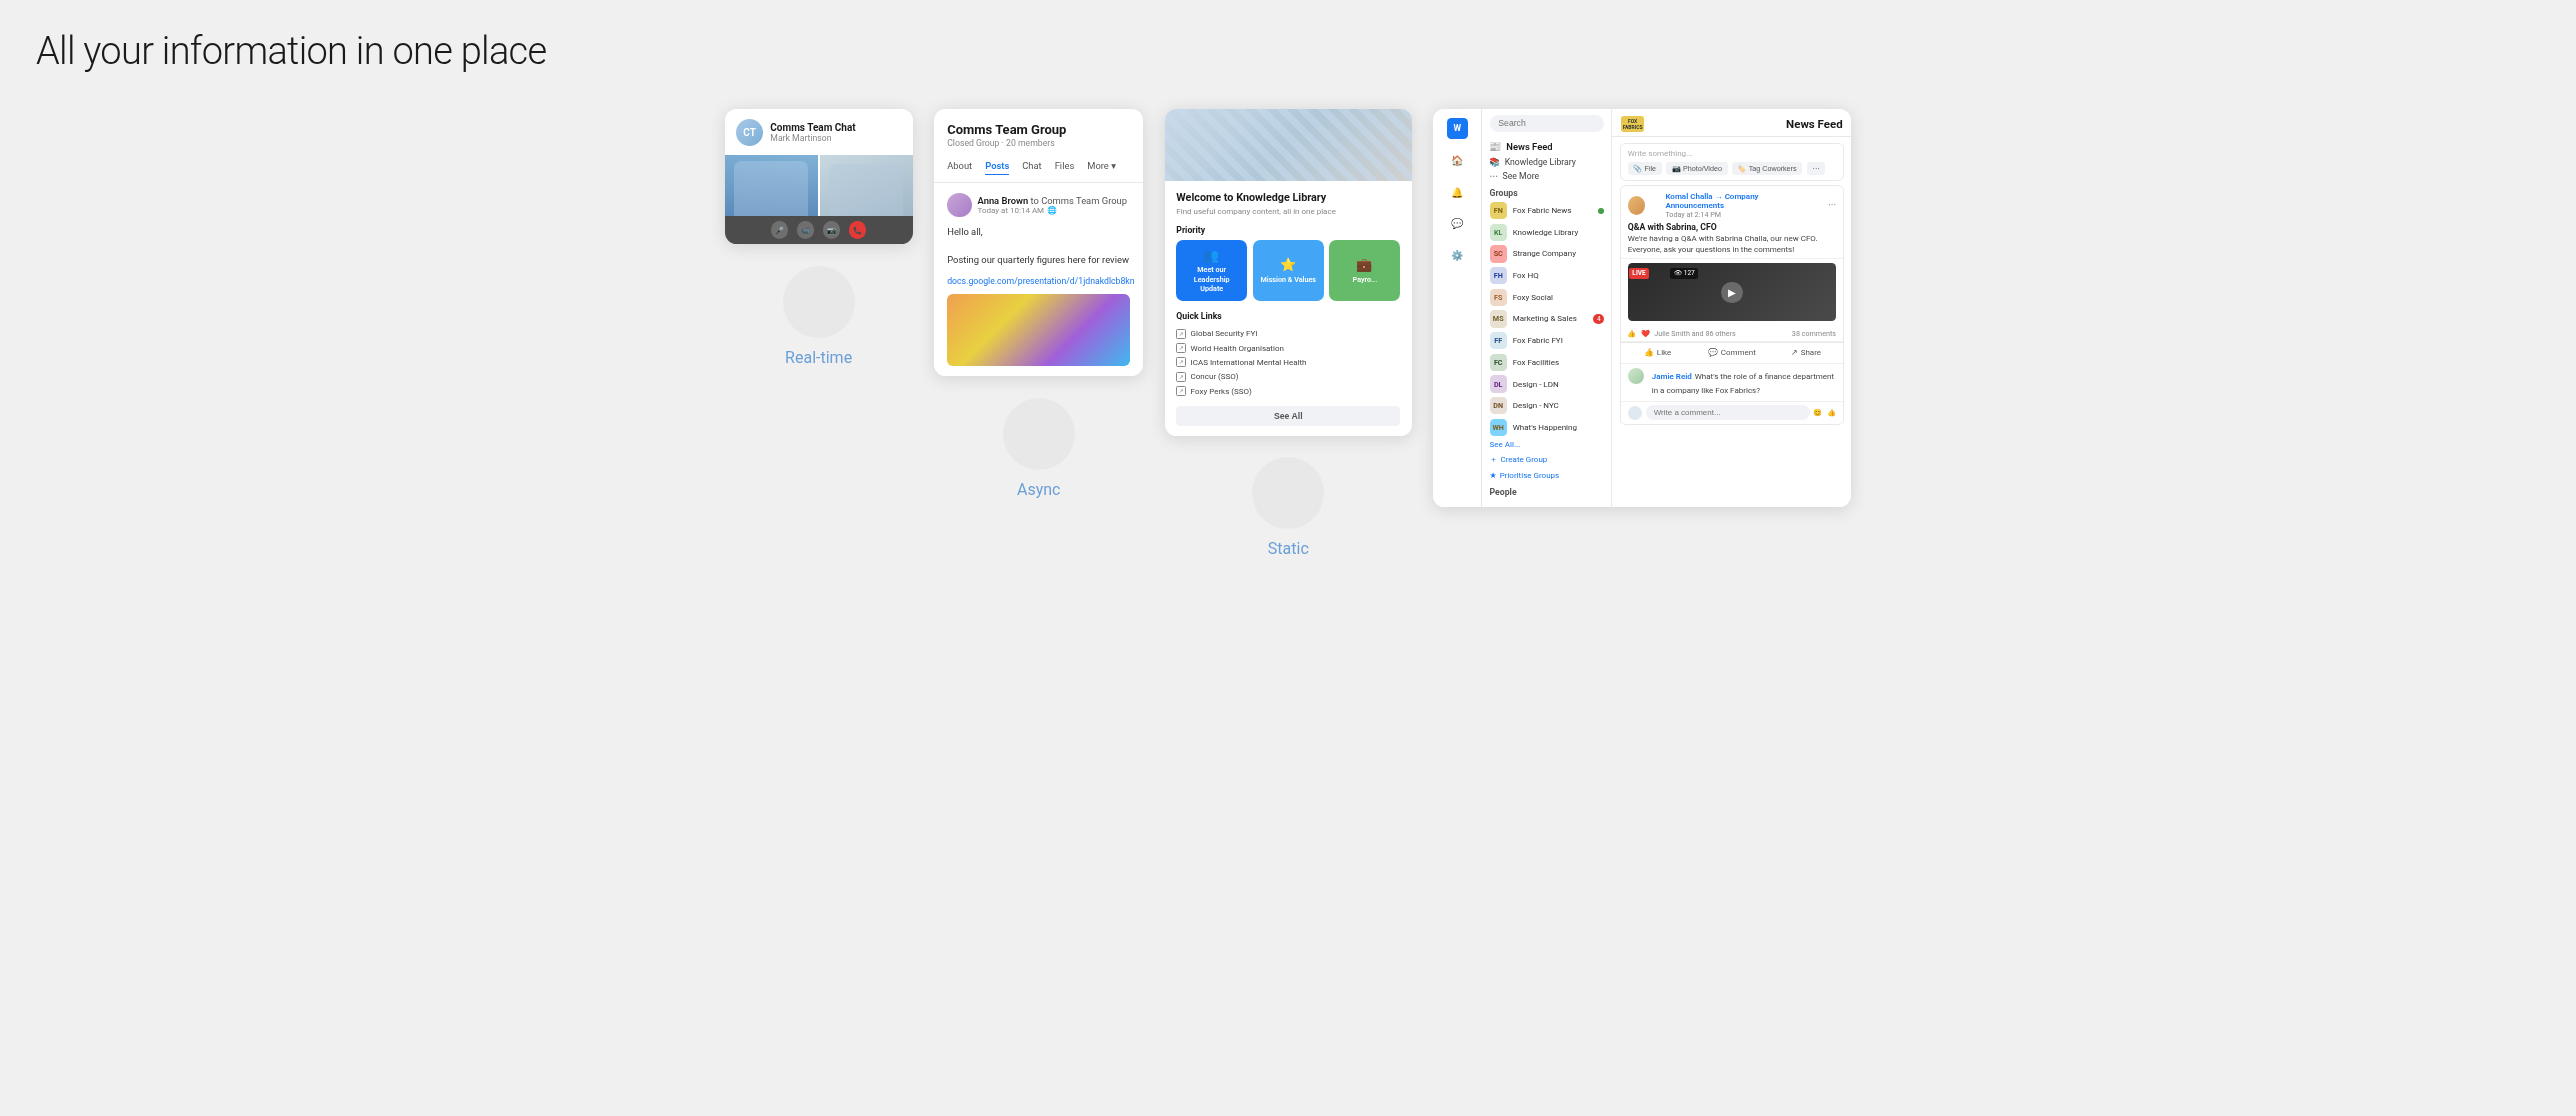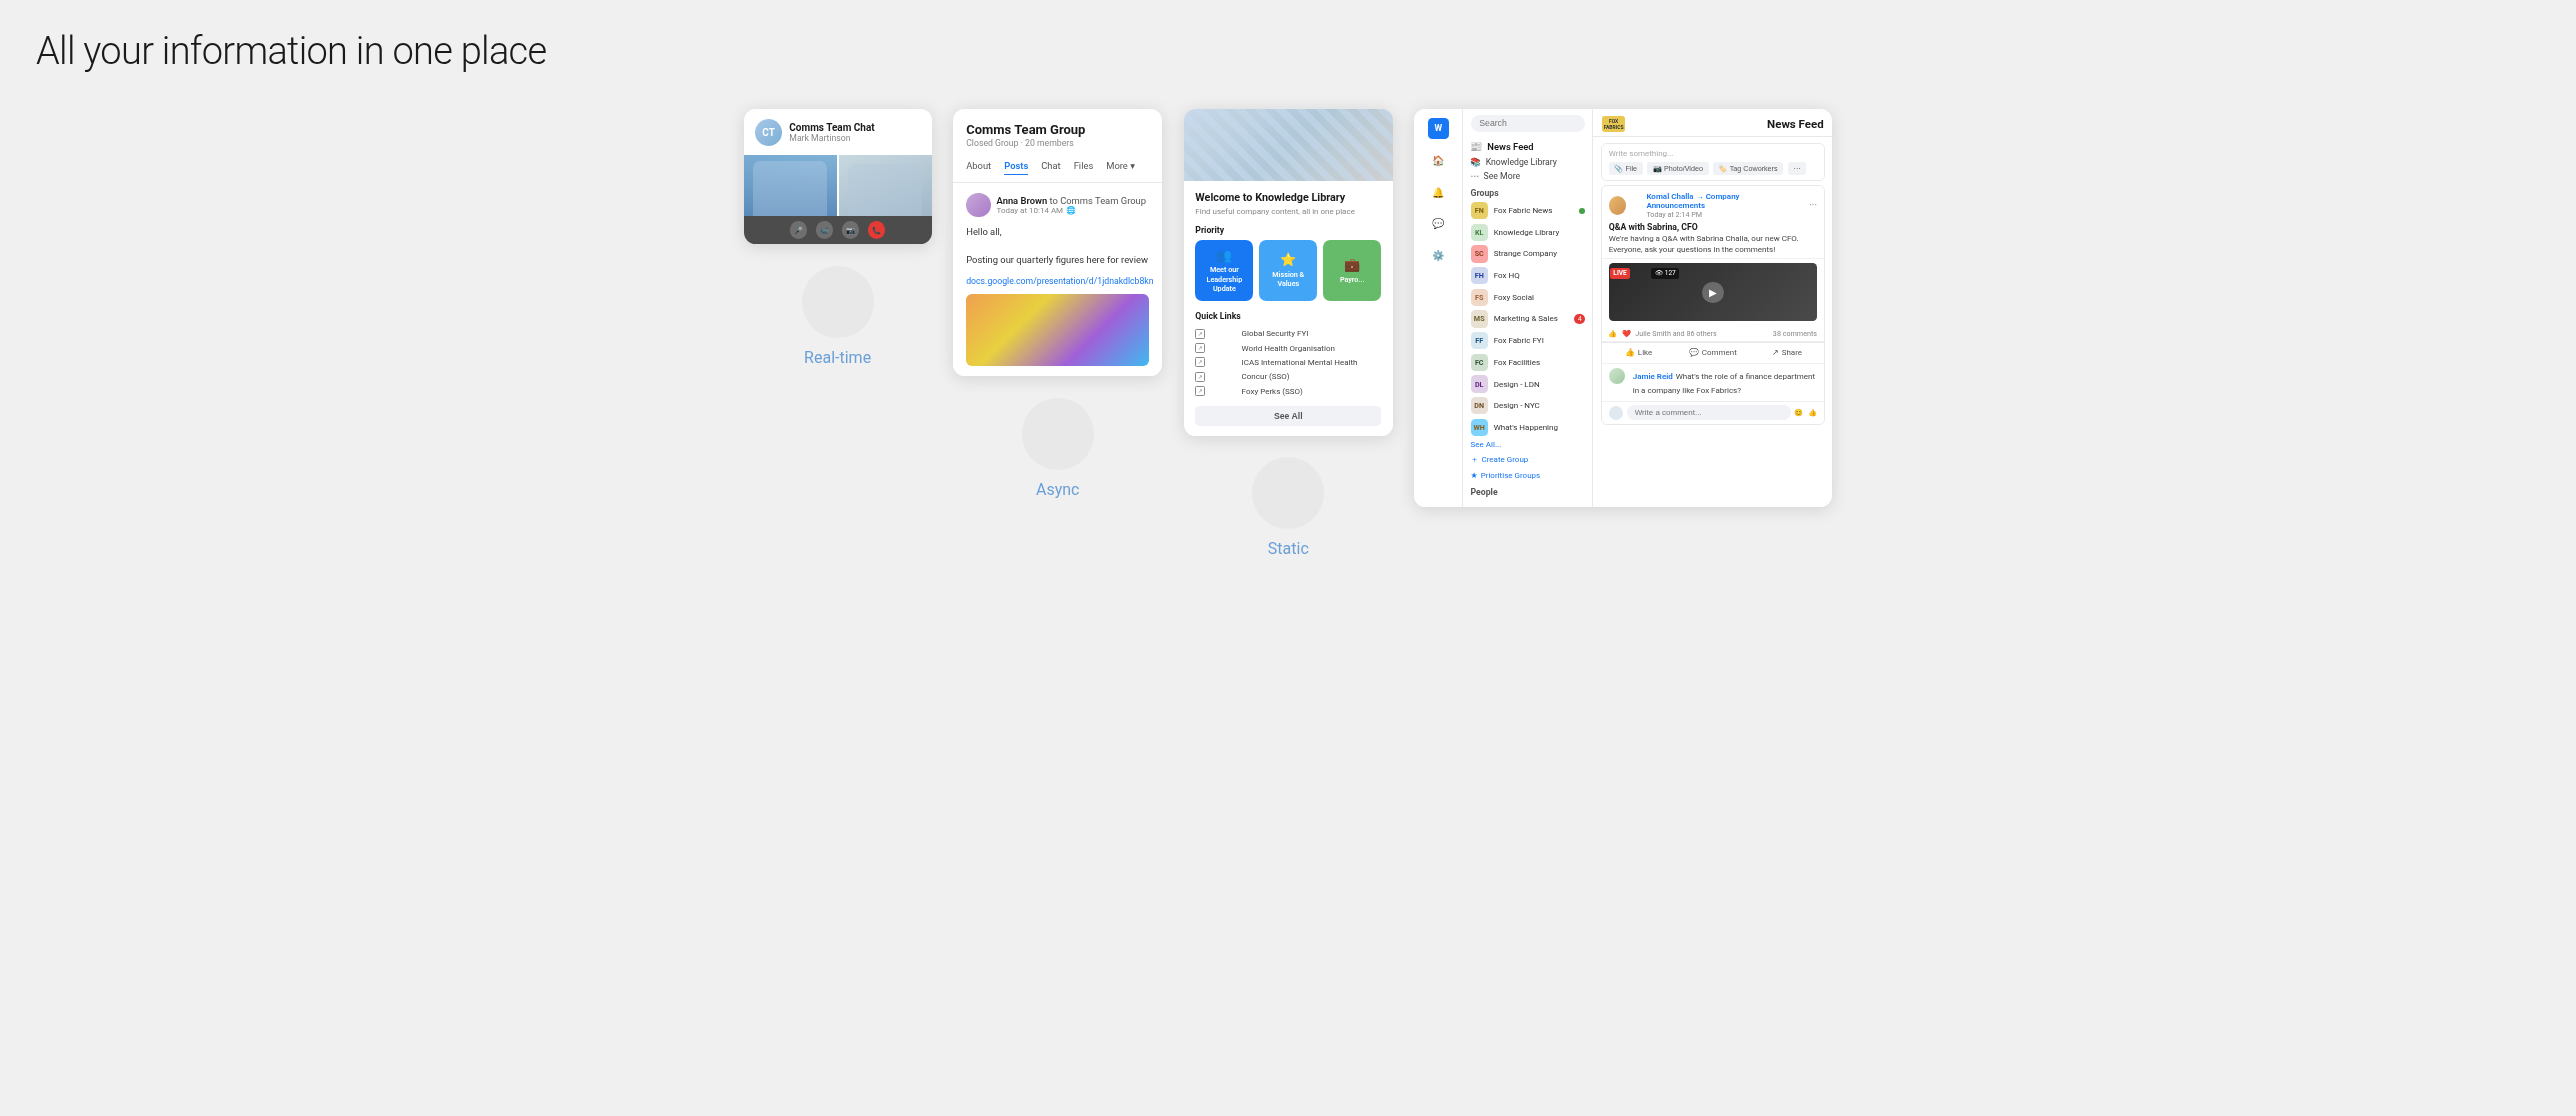--- a/index.html
+++ b/index.html
@@ -135,21 +135,21 @@
       background: linear-gradient(135deg, #f0a050, #e8d040, #a060d8, #40b8f0);
       border-radius: 5.8px;
       margin-top: 7.2px;
     }
 
     
     .knowledge-card {
       background: #fff;
       border-radius: 11.5px;
       box-shadow: 0 2.9px 17.3px rgba(0,0,0,0.12);
-      width: 209px;
+      width: 247px;
       overflow: hidden;
     }
     .knowledge-banner {
       height: 72px;
       background: linear-gradient(135deg, #c8d8e8, #b0c8d8, #d0d0d0);
       position: relative;
       overflow: hidden;
     }
     .kb-banner-pattern {
       position: absolute; inset: 0;
@@ -168,21 +168,21 @@
       cursor: pointer;
     }
     .kb-tile.blue { background: #1877f2; }
     .kb-tile.green { background: #42a5f5; }
     .kb-tile.orange { background: #66bb6a; }
     .kb-tile-icon { font-size: 13px; }
     .kb-tile-label { font-size: 7.2px; color: #fff; font-weight: 600; line-height: 1.3; }
     .kb-quick-links-title { font-size: 8.7px; font-weight: 700; color: #1a1a1a; margin-bottom: 5.8px; }
     .kb-link-row { display: flex; align-items: center; gap: 4.3px; padding: 2.2px 0; }
     .kb-link-icon { width: 10px; height: 10px; border: 1.1px solid #888; border-radius: 1.4px; display: flex; align-items: center; justify-content: center; font-size: 5.8px; color: #888; }
-    .kb-link-text { font-size: 8px; color: #444; margin-left: 32px; }
+    .kb-link-text { font-size: 8px; color: #444; }
     .kb-see-all-btn {
       width: 100%; margin-top: 7.2px;
       background: #f0f2f5; border: none; border-radius: 4.3px;
       padding: 5px; font-size: 8.7px; font-weight: 600; color: #555;
       cursor: pointer;
     }
     .nf-sidebar {
       width: 49px;
       background: #fff;
       border-right: 0.7px solid #e8e8e8;

